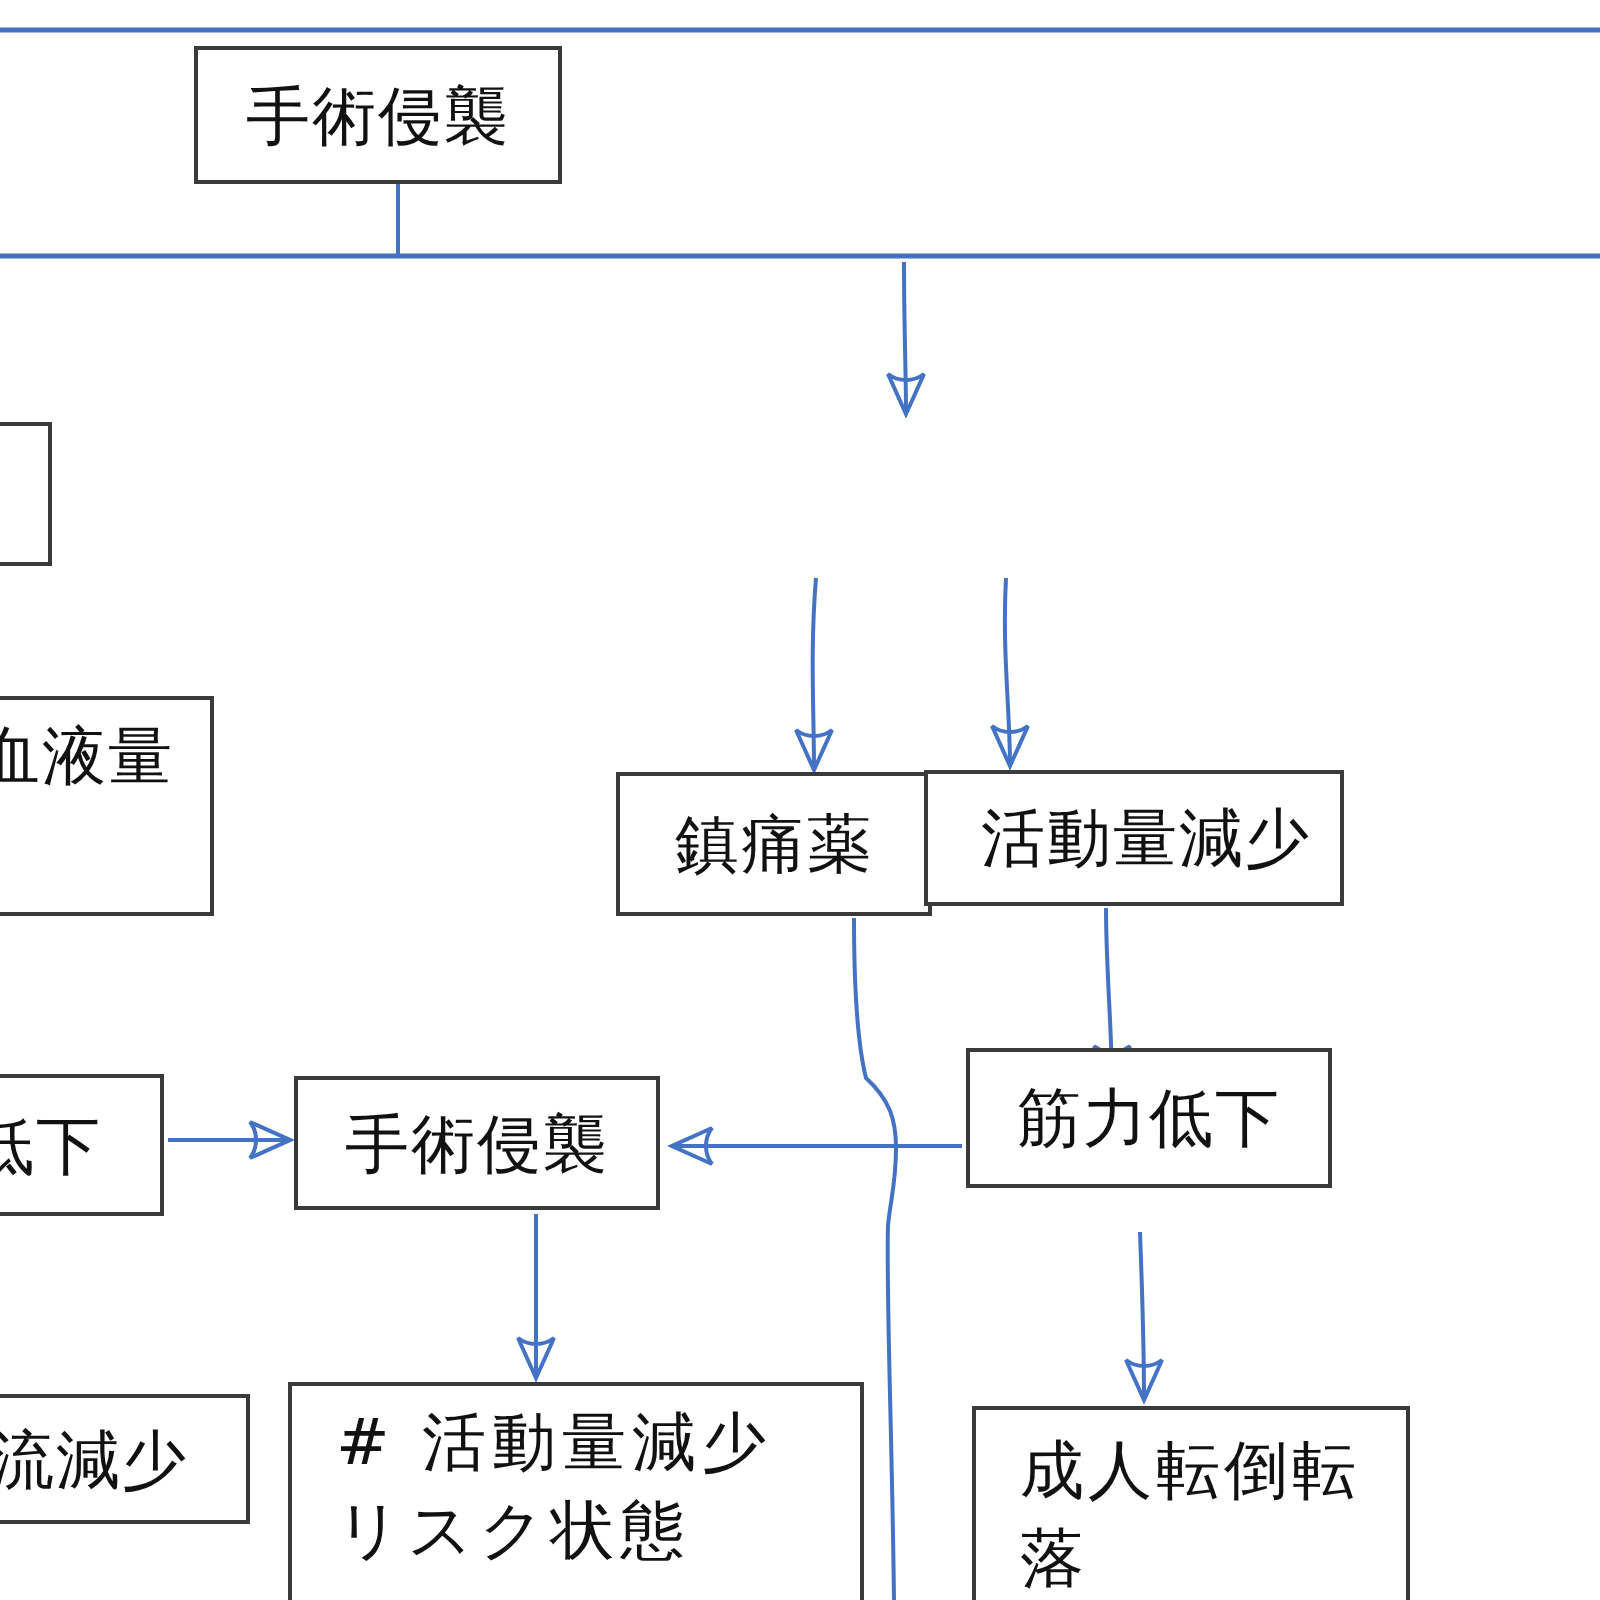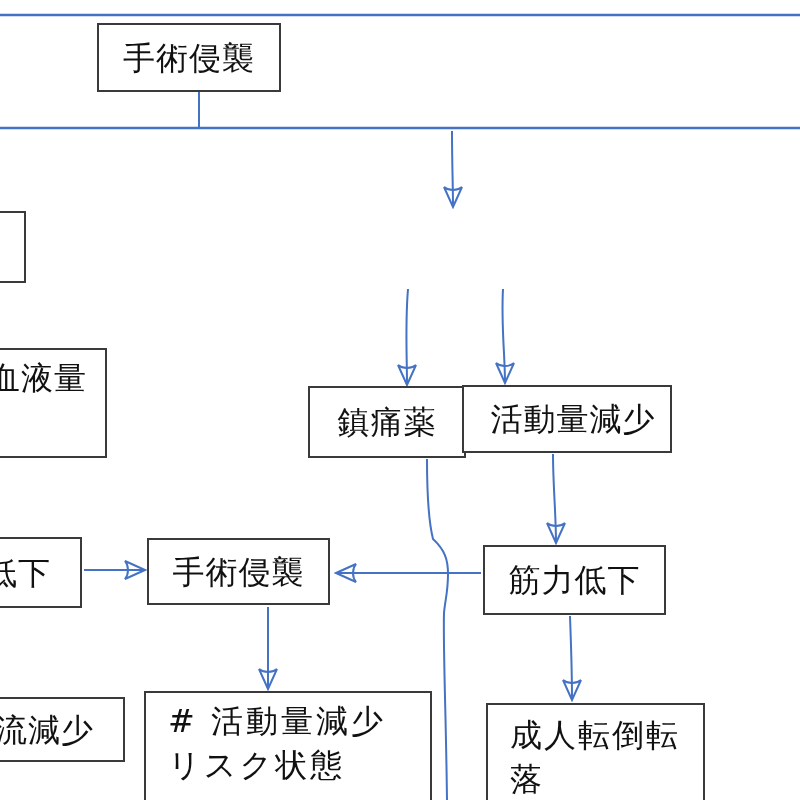--- a/index.html
+++ b/index.html
@@ -19,21 +19,21 @@
   .node.align-left{justify-content:flex-start;}
   
   .n-surgery{left:97px;top:23px;width:184px;height:69px;}
   .n-edge-box{left:-60px;top:211px;width:86px;height:72px;}
   .n-blood-volume{left:-90px;top:348px;width:197px;height:110px;padding:8px 0 0 76px;}
   .n-pain{left:395px;top:209px;width:122px;height:78px;}
   .n-analgesic{left:308px;top:386px;width:158px;height:72px;}
   .n-activity{left:462px;top:385px;width:210px;height:68px;padding-left:12px;}
   .n-decline{left:-40px;top:537px;width:122px;height:71px;padding-left:23px;}
   .n-unsteadiness{left:147px;top:538px;width:183px;height:67px;}
-  .n-muscle{left:483px;top:545px;width:183px;height:70px;}
+  .n-muscle{left:483px;top:524px;width:183px;height:70px;}
   .n-flow-decrease{left:-60px;top:697px;width:185px;height:65px;padding-left:53px;}
   .n-fall-risk{left:144px;top:691px;width:288px;height:122px;padding:6px 0 0 22px;line-height:44px;letter-spacing:3px;}
   .n-bed-mobility{left:486px;top:703px;width:219px;height:110px;padding:8px 0 0 22px;line-height:44px;letter-spacing:2px;}
 </style>
 </head>
 <body>
 
 <div class="canvas">
 
   <svg class="connectors" viewBox="0 0 800 800">

